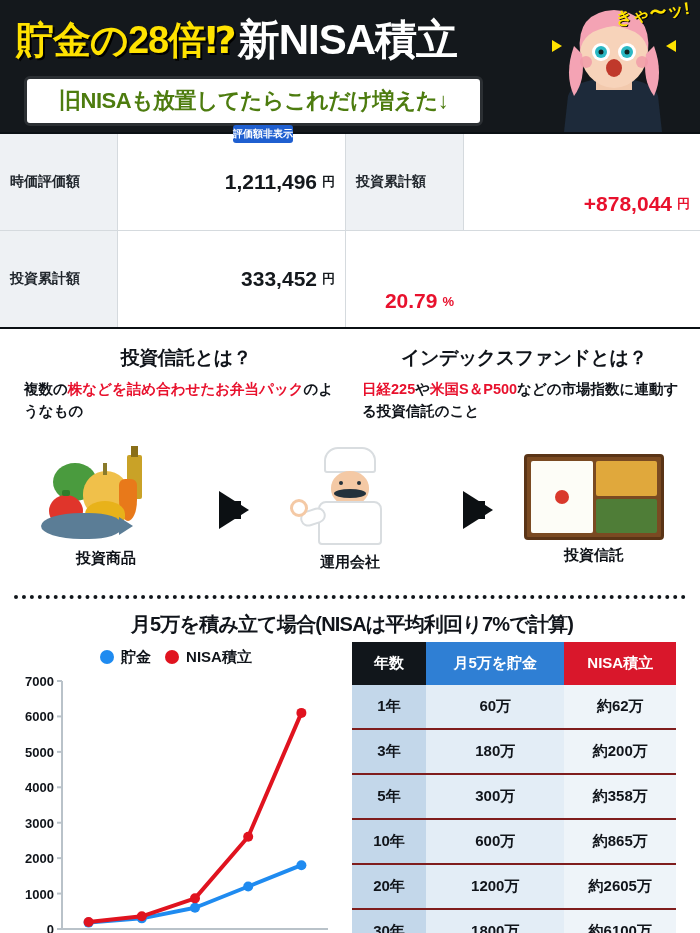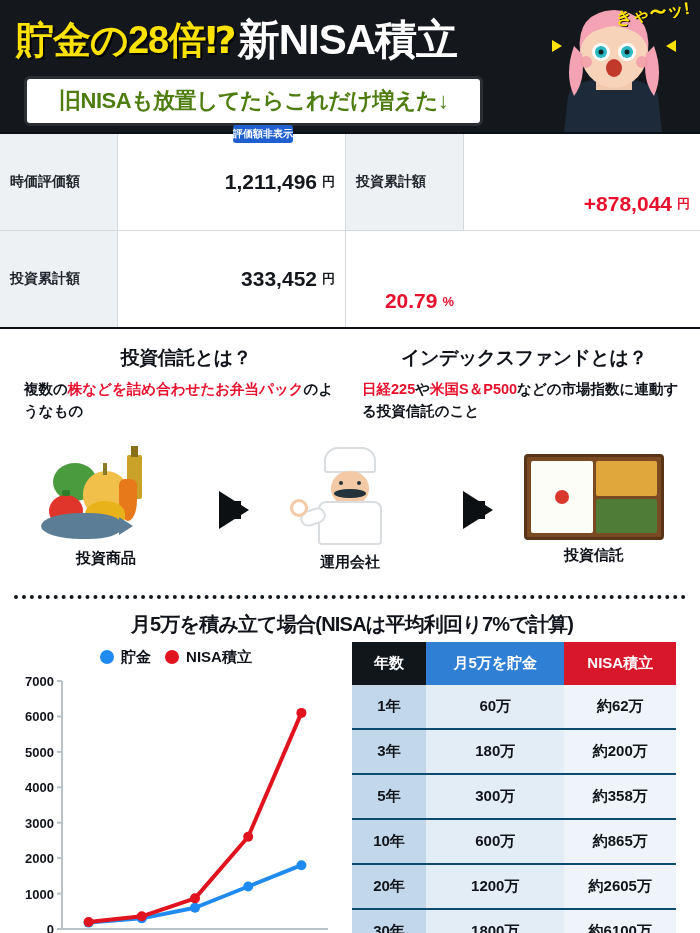--- a/index.html
+++ b/index.html
@@ -225,21 +225,21 @@
   
   .dtable { width: 324px; border-collapse: collapse; font-size: 15px; }
   .dtable th {
     color:#fff; font-weight: 900; padding: 12px 4px; text-align:center; font-size: 15px;
   }
   .dtable th.c1 { background:#11161b; width: 74px; }
   .dtable th.c2 { background:#2f7fd4; }
   .dtable th.c3 { background:#d9172b; }
   .dtable td {
     text-align:center; padding: 12px 4px; font-weight: 800; color:#10141a;
-    border-bottom: 2px solid #0c4a6e;
+    border-bottom: 2px solid #7f1d1d;
   }
   .dtable td.c1 { background:#c3d7ea; }
   .dtable td.c2 { background:#e3edf6; }
   .dtable td.c3 { background:#eef4f9; }
 
   .axis-lbl { font-size: 14px; font-weight: 800; fill: #10141a; }
   .tick-lbl { font-size: 13px; font-weight: 700; fill: #10141a; }
 </style>
 </head>
 <body>

